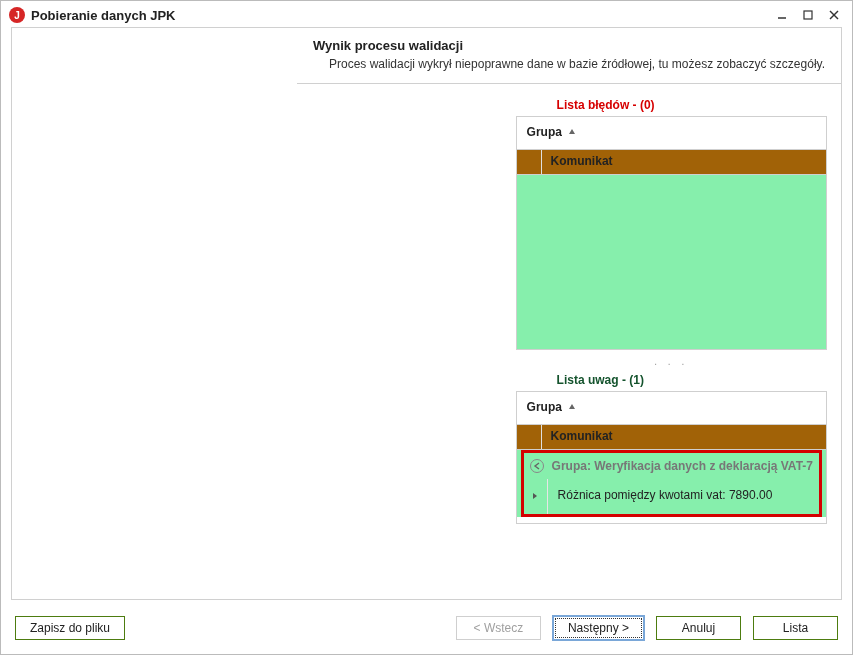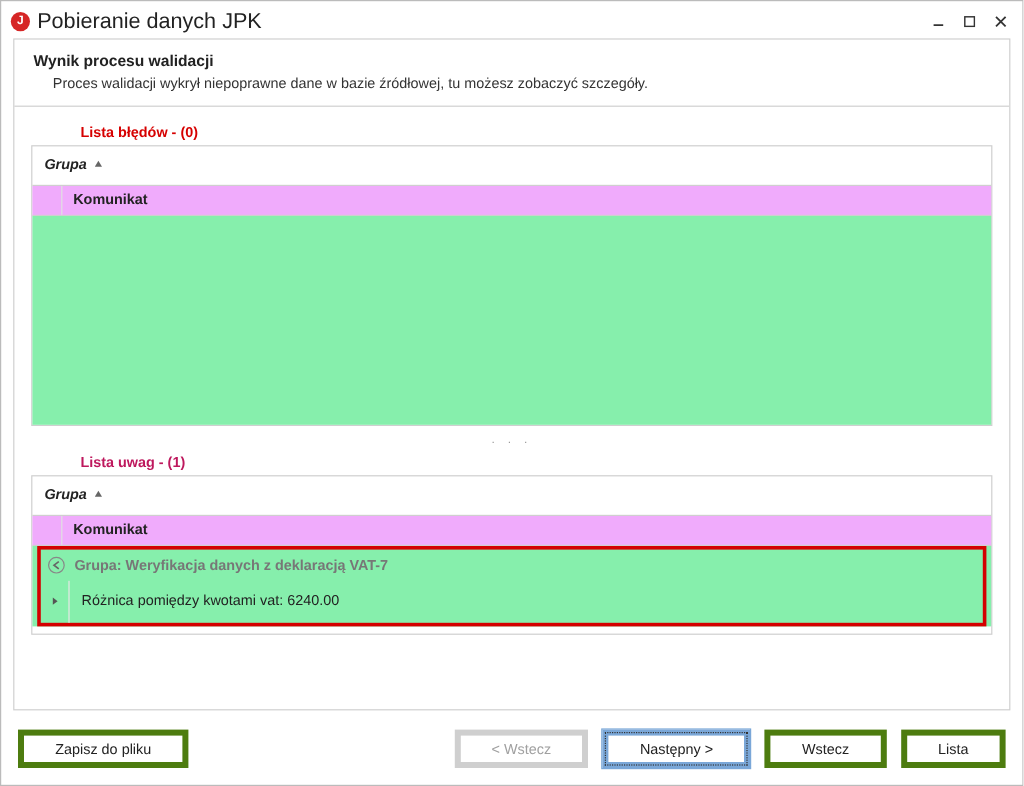--- a/index.html
+++ b/index.html
@@ -25,69 +25,70 @@
     padding: 6px 10px 4px 8px;
   }
   .titlebar-left { display: flex; align-items: center; gap: 6px; }
   .app-icon {
     width: 16px; height: 16px;
     background: #d62626;
     border-radius: 50%;
     display: flex; align-items: center; justify-content: center;
     color: #fff; font-weight: bold; font-size: 10px;
   }
-  .window-title { font-weight: normal; font-size: 18px; }
+  .window-title { font-weight: bold; font-size: 13px; }
   .win-controls { display: flex; gap: 10px; }
   .win-btn { width: 16px; height: 16px; display:flex; align-items:center; justify-content:center; cursor:pointer; color:#333; }
   .win-btn svg { width: 10px; height: 10px; }
 
   .outer-panel {
     flex: 1;
     margin: 0 10px 6px 10px;
     border: 1px solid #d0d0d0;
     background: #fff;
     display: flex;
     flex-direction: column;
+    align-items: flex-end;
   }
   .header-section {
     padding: 10px 16px 12px 16px;
     border-bottom: 1px solid #d0d0d0;
   }
   .header-title { font-weight: bold; font-size: 13px; }
   .header-sub { margin-top: 4px; padding-left: 16px; color: #333; }
 
   .body-area {
     flex: 1;
     padding: 14px;
     display: flex;
     flex-direction: column;
     gap: 4px;
     min-height: 0;
   }
 
   .section-title { font-weight: bold; font-size: 12px; margin-bottom: 4px; padding-left: 41px; }
   .section-title.errors { color: #d60000; }
-  .section-title.remarks { color: #be185d; }
+  .section-title.remarks { color: #14532d; }
 
   .grid-box {
     border: 1px solid #cfcfcf;
   }
   .group-header {
     display: flex; align-items: center; gap: 6px;
     padding: 8px 10px 10px 10px;
     border-bottom: 1px solid #cfcfcf;
   }
-  .group-label { font-weight: bold; font-style: italic; }
+  .group-label { font-weight: bold; }
   .sort-icon { color:#555; }
   .col-header {
     display: flex; align-items:center;
     padding: 4px 10px 6px 34px;
     border-bottom: 1px solid #cfcfcf;
     font-weight: bold;
-    background:#f0abfc;
+    background:#a16207;
     position: relative;
   }
   .col-header::before{
     content:"";
     position:absolute; left:24px; top:0; bottom:0;
     width:1px; background:#e0e0e0;
   }
   .grid-body {
     background:#86efac;
   }
@@ -123,22 +124,22 @@
   }
 
   .button-bar {
     display:flex;
     align-items:center;
     justify-content: space-between;
     padding: 10px 14px 14px 14px;
   }
   .button-bar .right { display:flex; gap:12px;border-radius:12px; }
   .btn {
-    min-width:85px; padding:4px 26px;
-    border:5px solid #4d7c0f;
+    min-width:85px; padding:4px 14px;
+    border:1px solid #4d7c0f;
     background:#fff; color:#222;
     font: inherit; cursor:pointer;
   }
   .btn[disabled]{ color:#a0a0a0; border-color:#cfcfcf; cursor:default; }
   .btn.focused { outline:1px dotted #333; outline-offset:-3px; border-color:#7aa7d8; box-shadow:0 0 0 1px #7aa7d8;}
 
 </style>
 </head>
 <body>
 
@@ -220,33 +221,33 @@
                 </span>
                 <span>Grupa: Weryfikacja danych z deklaracją VAT-7</span>
               </div>
               <div class="remark-content-row">
                 <div class="expand-cell">
                   <svg width="8" height="8" viewBox="0 0 8 8">
                       <polygon points="2,1 6,4 2,7" fill="#555"></polygon>
                     </svg>
                 </div>
                 <div class="remark-text">
-                  <div>Różnica pomiędzy kwotami vat: 6240.00</div>
+                  <div>Różnica pomiędzy kwotami vat: 7890.00</div>
                 </div>
               </div>
             </div>
           </div>
         </div>
       </div>
 
     </div>
   </div>
 
   <div class="button-bar">
     <button class="btn">Zapisz do pliku</button>
     <div class="right">
       <button class="btn" disabled="">&lt; Wstecz</button>
       <button class="btn focused">Następny &gt;</button>
-      <button class="btn">Wstecz</button>
+      <button class="btn">Anuluj</button>
       <button class="btn">Lista</button>
     </div>
   </div>
 </div>
 
 </body></html>

